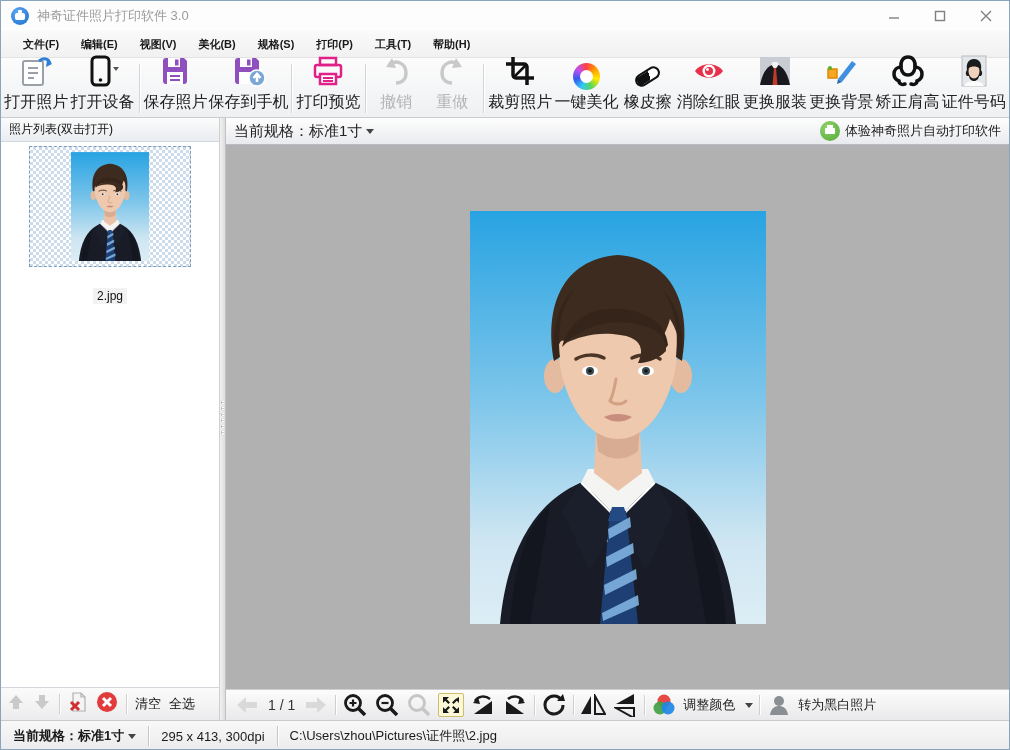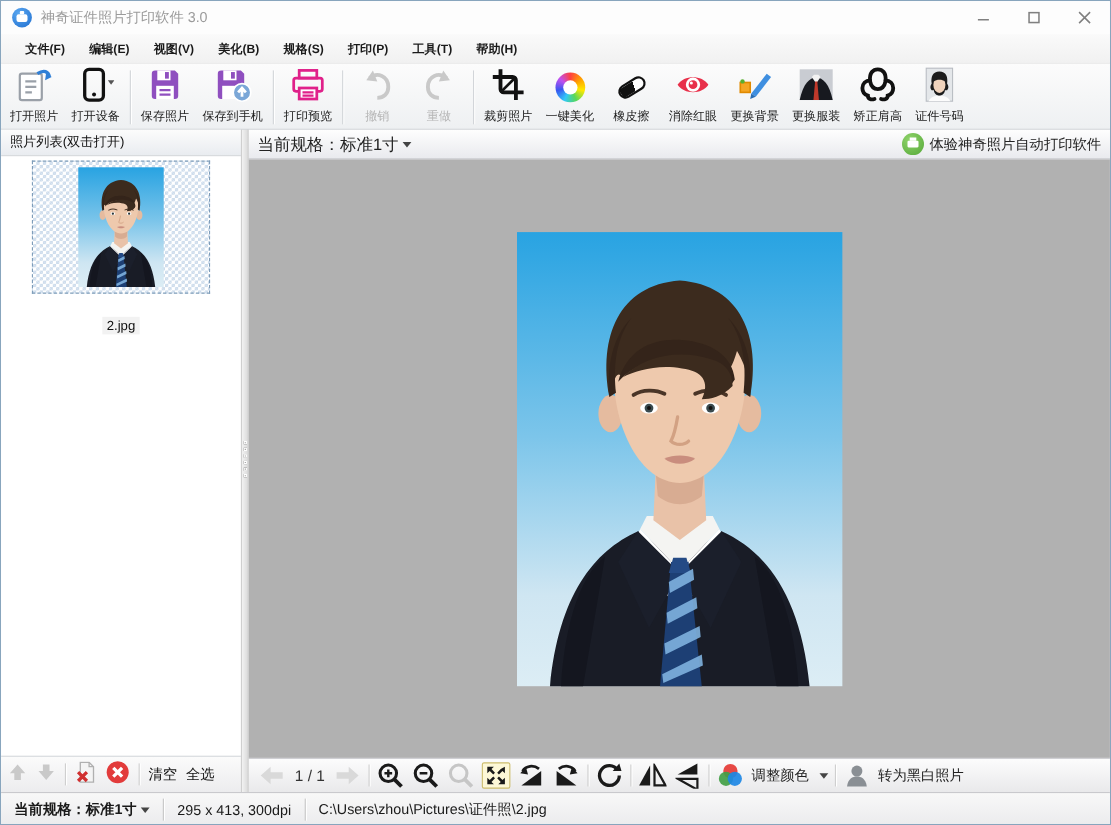--- a/index.html
+++ b/index.html
@@ -17,21 +17,21 @@
   .win-btn svg { display:block; }
 
   
   .menubar { position:absolute; left:0; top:30px; width:100%; height:27px; background:linear-gradient(#fafafa,#f1f1f1); display:flex; align-items:center; padding-left:12px; gap:2px; border-bottom:1px solid #e3e3e3; }
   .menu-item { font-size:11px; color:#1a1a1a; padding:4px 10px;font-weight:bold; }
 
   
   .toolbar { position:absolute; left:0; top:57px; width:100%; height:60px; background:linear-gradient(#fcfcfc,#eef0f2); border-bottom:1px solid #c9cdd2; display:flex; align-items:stretch; padding:2px 2px 0 2px; }
   .tb-btn { display:flex; flex-direction:column; align-items:center; justify-content:flex-end; padding:3px 6px 4px 6px; min-width:56px; }
   .tb-icon { height:34px; display:flex; align-items:center; justify-content:center; }
-  .tb-label { font-size:11px; color:#222; white-space:nowrap; margin-top:2px; }
+  .tb-label { font-size:16px; color:#222; white-space:nowrap; margin-top:2px; }
   .tb-btn.disabled .tb-label { color:#b4b4b4; }
   .tb-sep { width:1px; background:#d2d5d9; margin:4px 3px; box-shadow:1px 0 0 #fff; }
   .ring { width:27px; height:27px; border-radius:50%; background:conic-gradient(#ff4040,#ffa000,#ffe800,#58d858,#30c8f8,#3858f0,#c050f0,#ff4040); position:relative; }
   .ring::after { content:""; position:absolute; left:7px; top:7px; width:13px; height:13px; border-radius:50%; background:#fff; }
   .eraser { width:27px; height:13px; border:2px solid #111; border-radius:7px; background:linear-gradient(105deg,#111 58%,#fff 58%); transform:rotate(-32deg); }
 
   
   .content { position:absolute; left:0; top:117px; width:100%; height:602px; display:flex; }
   .left-panel { width:218px; display:flex; flex-direction:column; background:#fff; }
   .lp-header { height:24px; background:linear-gradient(#fcfcfc,#e9ecf0); border-bottom:1px solid #d4d7db; font-size:12px; font-weight:normal; color:#111; display:flex; align-items:center; padding-left:8px; }
@@ -302,42 +302,42 @@
               <circle cx="17" cy="15" r="4" fill="#e8304a"></circle>
               <circle cx="15.5" cy="13.5" r="1.4" fill="#fff"></circle>
             </svg>
       </span>
         </div>
       <div class="tb-label">消除红眼</div>
     </div>
     <div class="tb-btn">
       <div class="tb-icon">
           <span>
+        <svg width="32" height="30">
+              <rect x="1" y="1" width="30" height="28" fill="#c9ccd2"></rect>
+              <path d="M1 29 C4 14 10 9 16 8 C22 9 28 14 31 29 Z" fill="#17191f"></path>
+              <path d="M12 8 L16 14 L20 8 L18 6 L14 6 Z" fill="#f2f2f2"></path>
+              <path d="M15 12 L17 12 L18.5 29 L13.5 29 Z" fill="#c0392b"></path>
+            </svg>
+      </span>
+        </div>
+      <div class="tb-label">更换服装</div>
+    </div>
+    <div class="tb-btn">
+      <div class="tb-icon">
+          <span>
         <svg width="34" height="32">
               <rect x="4" y="14" width="9" height="9" fill="#f5a623" stroke="#e08a00" stroke-width="1.5"></rect>
               <circle cx="6" cy="13" r="2" fill="#58b030"></circle>
               <path d="M14 24 L28 6 L32 9 L18 27 Z" fill="#3f8fe0"></path>
               <path d="M14 24 L18 27 L13 29 Z" fill="#2a6db3"></path>
             </svg>
       </span>
         </div>
       <div class="tb-label">更换背景</div>
-    </div>
-    <div class="tb-btn">
-      <div class="tb-icon">
-          <span>
-        <svg width="32" height="30">
-              <rect x="1" y="1" width="30" height="28" fill="#c9ccd2"></rect>
-              <path d="M1 29 C4 14 10 9 16 8 C22 9 28 14 31 29 Z" fill="#17191f"></path>
-              <path d="M12 8 L16 14 L20 8 L18 6 L14 6 Z" fill="#f2f2f2"></path>
-              <path d="M15 12 L17 12 L18.5 29 L13.5 29 Z" fill="#c0392b"></path>
-            </svg>
-      </span>
-        </div>
-      <div class="tb-label">更换服装</div>
     </div>
     <div class="tb-btn">
       <div class="tb-icon">
           <span>
         <svg width="34" height="32">
               <path d="M10 12 C6 12 3 15 3 19 C3 23 5 25 8 26 C8 29 11 30 14 29 M24 12 C28 12 31 15 31 19 C31 23 29 25 26 26 C26 29 23 30 20 29" fill="none" stroke="#111" stroke-width="3.5" stroke-linecap="round"></path>
               <path d="M10 13 C9 5 13 2 17 2 C21 2 25 5 24 13 C23 18 21 20 17 20 C13 20 11 18 10 13 Z" fill="none" stroke="#111" stroke-width="3.5"></path>
             </svg>
       </span>
         </div>

